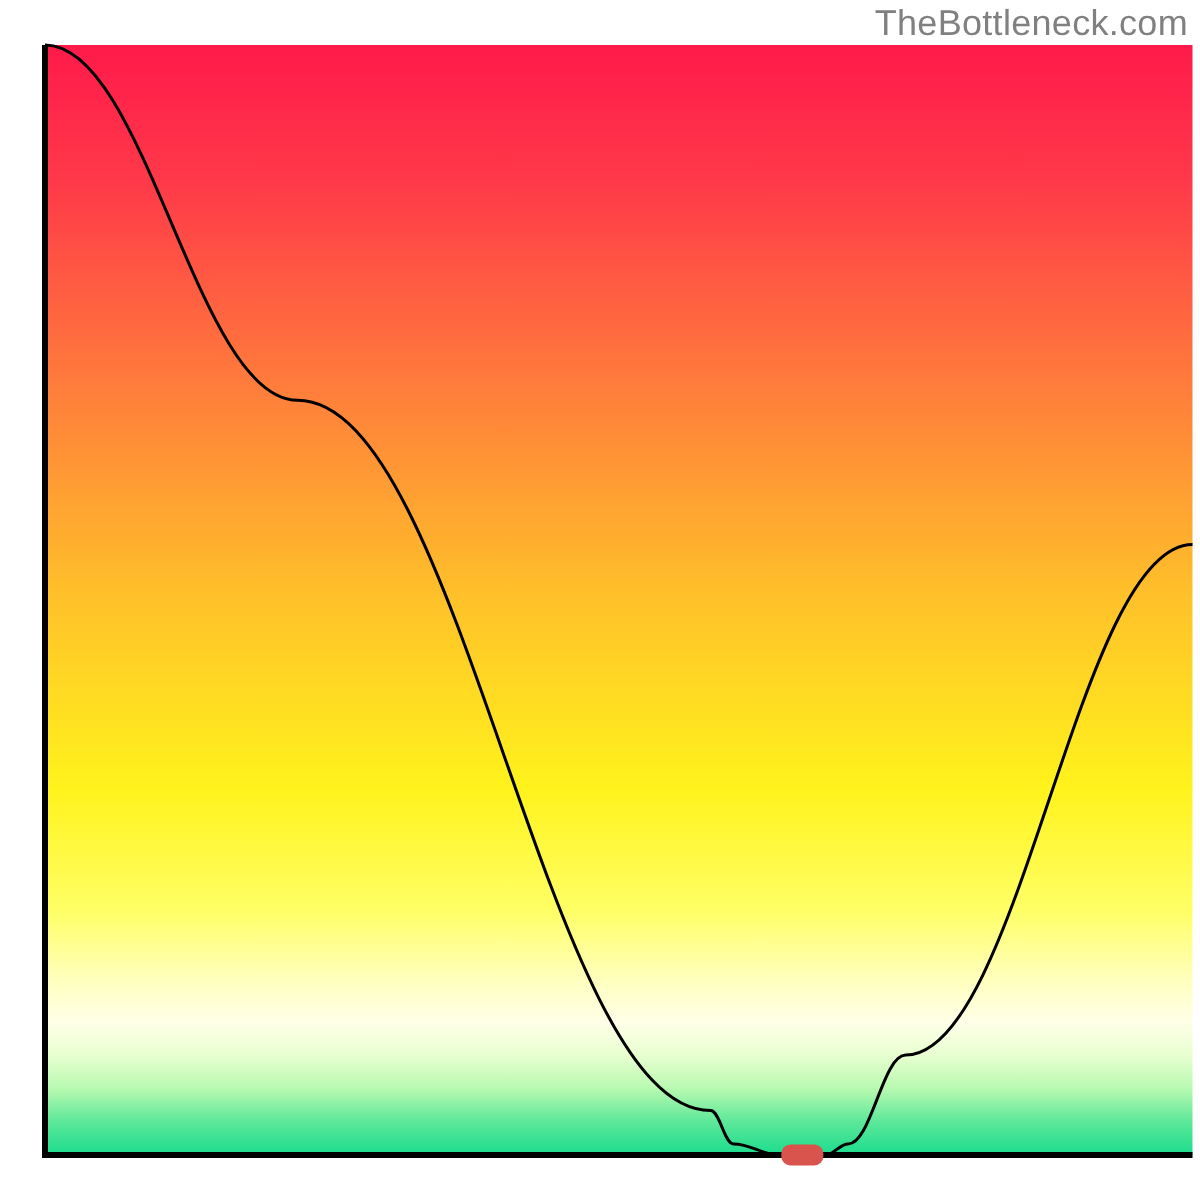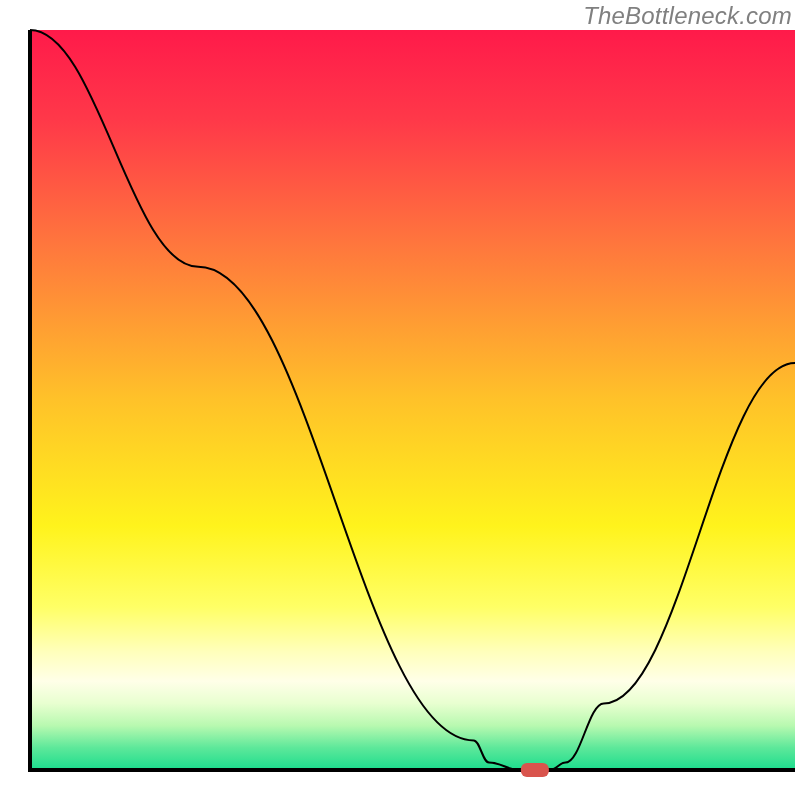--- a/index.html
+++ b/index.html
@@ -7,21 +7,20 @@
     padding: 0;
     width: 800px;
     height: 800px;
     background: #ffffff;
     font-family: Arial, Helvetica, sans-serif;
   }
   .chart-container {
     position: relative;
     width: 800px;
     height: 800px;
-    font-style: italic;
   }
   .watermark {
     position: absolute;
     top: 2px;
     right: 8px;
     font-size: 24px;
     font-weight: 500;
     color: #808080;
     letter-spacing: 0.2px;
     z-index: 10;

